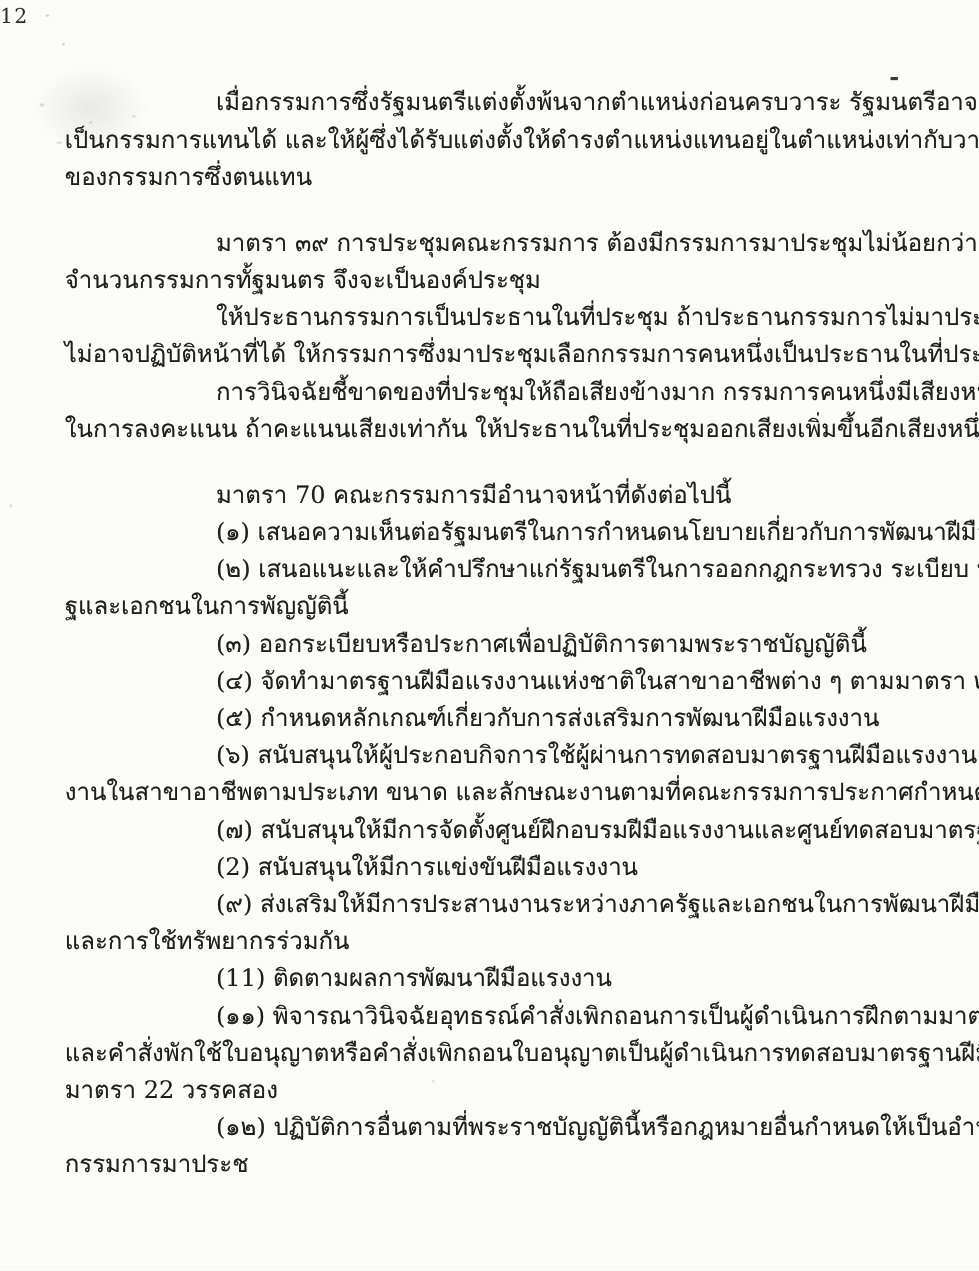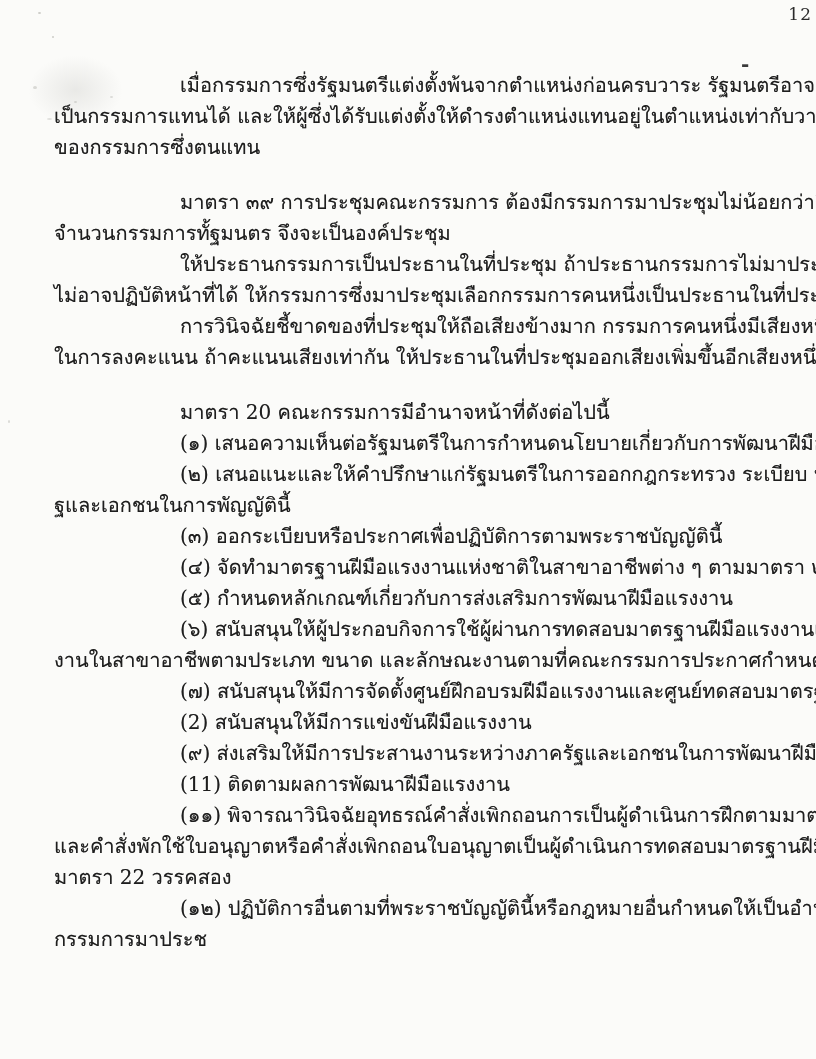--- a/index.html
+++ b/index.html
@@ -14,22 +14,22 @@
     margin: 0 auto;
     background: #fbfbf9;
     overflow: hidden;
     font-family: "DejaVu Serif", "Liberation Serif", serif;
     color: #1e1e1e;
   }
   .page-number {
     position: absolute;
     top: 4px;
     left: 0;
-    right: 4px;
-    text-align: right;
+    right: 16px;
+    text-align: left;
     font-size: 17px;
     letter-spacing: 1px;
     color: #2a2a2a;
   }
   .artifact-dash {
     position: absolute;
     top: 52px;
     left: 741px;
     font-size: 20px;
     font-weight: bold;
@@ -98,32 +98,33 @@
   <div class="body-text">
       <div class="line indent">เมื่อกรรมการซึ่งรัฐมนตรีแต่งตั้งพ้นจากตำแหน่งก่อนครบวาระ รัฐมนตรีอาจแต่งตั้งผู้อื่น</div>
       <div class="line">เป็นกรรมการแทนได้ และให้ผู้ซึ่งได้รับแต่งตั้งให้ดำรงตำแหน่งแทนอยู่ในตำแหน่งเท่ากับวาระที่เหลืออยู่</div>
       <div class="line">ของกรรมการซึ่งตนแทน</div>
       <div class="line indent gap">มาตรา ๓๙  การประชุมคณะกรรมการ ต้องมีกรรมการมาประชุมไม่น้อยกว่ากึ่งหนึ่งของ</div>
       <div class="line">จำนวนกรรมการทั้ฐมนตร จึงจะเป็นองค์ประชุม</div>
       <div class="line indent">ให้ประธานกรรมการเป็นประธานในที่ประชุม ถ้าประธานกรรมการไม่มาประชุมหรือ</div>
       <div class="line">ไม่อาจปฏิบัติหน้าที่ได้ ให้กรรมการซึ่งมาประชุมเลือกกรรมการคนหนึ่งเป็นประธานในที่ประชุม</div>
       <div class="line indent">การวินิจฉัยชี้ขาดของที่ประชุมให้ถือเสียงข้างมาก กรรมการคนหนึ่งมีเสียงหนึ่ง</div>
       <div class="line">ในการลงคะแนน ถ้าคะแนนเสียงเท่ากัน ให้ประธานในที่ประชุมออกเสียงเพิ่มขึ้นอีกเสียงหนึ่งเป็นเสียงชี้ขาด</div>
-      <div class="line indent gap">มาตรา 20  คณะกรรมการมีอำนาจหน้าที่ดังต่อไปนี้</div>
+      <div class="line indent gap">มาตรา 70  คณะกรรมการมีอำนาจหน้าที่ดังต่อไปนี้</div>
       <div class="line indent">(๑) เสนอความเห็นต่อรัฐมนตรีในการกำหนดนโยบายเกี่ยวกับการพัฒนาฝีมือแรงงานและ</div>
       <div class="line indent">(๒) เสนอแนะและให้คำปรึกษาแก่รัฐมนตรีในการออกกฎกระทรวง ระเบียบ หรือ</div>
       <div class="line">ฐและเอกชนในการพัญญัตินี้</div>
       <div class="line indent">(๓) ออกระเบียบหรือประกาศเพื่อปฏิบัติการตามพระราชบัญญัตินี้</div>
       <div class="line indent">(๔) จัดทำมาตรฐานฝีมือแรงงานแห่งชาติในสาขาอาชีพต่าง ๆ ตามมาตรา ๒๒</div>
       <div class="line indent">(๕) กำหนดหลักเกณฑ์เกี่ยวกับการส่งเสริมการพัฒนาฝีมือแรงงาน</div>
       <div class="line indent">(๖) สนับสนุนให้ผู้ประกอบกิจการใช้ผู้ผ่านการทดสอบมาตรฐานฝีมือแรงงานเป็นผู้ปฏิบัติ</div>
       <div class="line">งานในสาขาอาชีพตามประเภท ขนาด และลักษณะงานตามที่คณะกรรมการประกาศกำหนด</div>
       <div class="line indent">(๗) สนับสนุนให้มีการจัดตั้งศูนย์ฝึกอบรมฝีมือแรงงานและศูนย์ทดสอบมาตรฐานฝีมือแรงงาน</div>
       <div class="line indent">(2) สนับสนุนให้มีการแข่งขันฝีมือแรงงาน</div>
       <div class="line indent">(๙) ส่งเสริมให้มีการประสานงานระหว่างภาครัฐและเอกชนในการพัฒนาฝีมือแรงงาน</div>
+      <div class="line">และการใช้ทรัพยากรร่วมกัน</div>
       <div class="line indent">(11) ติดตามผลการพัฒนาฝีมือแรงงาน</div>
       <div class="line indent">(๑๑) พิจารณาวินิจฉัยอุทธรณ์คำสั่งเพิกถอนการเป็นผู้ดำเนินการฝึกตามมาตรา ๔๖ วรรคสอง</div>
       <div class="line">และคำสั่งพักใช้ใบอนุญาตหรือคำสั่งเพิกถอนใบอนุญาตเป็นผู้ดำเนินการทดสอบมาตรฐานฝีมือแรงงานตาม</div>
       <div class="line">มาตรา 22 วรรคสอง</div>
       <div class="line indent">(๑๒) ปฏิบัติการอื่นตามที่พระราชบัญญัตินี้หรือกฎหมายอื่นกำหนดให้เป็นอำนาจหน้าที่</div>
       <div class="line">กรรมการมาประช</div>
     </div>
 </div>
 
 </body></html>

